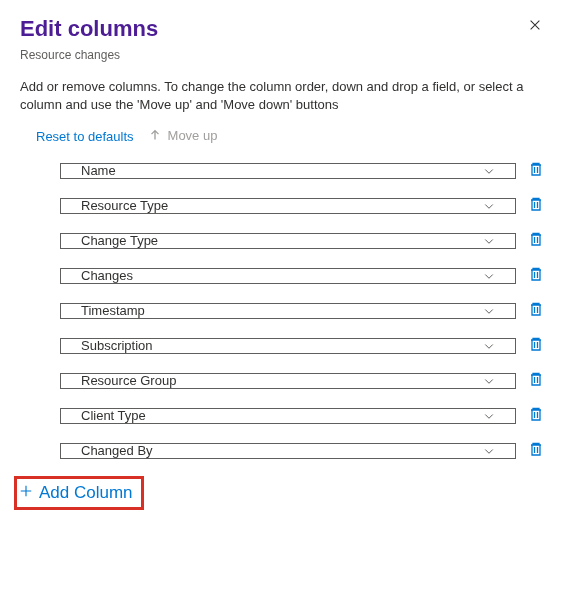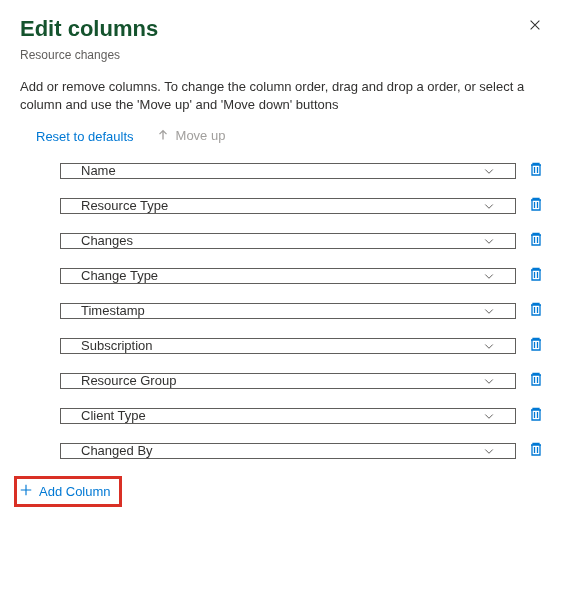--- a/index.html
+++ b/index.html
@@ -16,21 +16,21 @@
       font-size: 13px;
     }
     .header-row {
       display: flex;
       justify-content: space-between;
       align-items: flex-start;
     }
     h1 {
       font-size: 22px;
       font-weight: 600;
-      color: #14532d;
+      color: #4c1d95;
     }
     .subtitle {
       font-size: 12px;
       color: #605e5c;
       margin-top: 6px;
       margin-bottom: 16px;
     }
     .close-btn {
       background: none;
       border: none;
@@ -42,21 +42,21 @@
     }
     .description {
       font-size: 13px;
       color: #323130;
       line-height: 1.4;
       margin-bottom: 12px;
     }
     .actions-row {
       display: flex;
       align-items: center;
-      gap: 22px;
+      gap: 14px;
       padding: 2px 0 14px 16px;
       font-size: 13px;
     }
     .reset-link {
       color: #0078d4;
       cursor: pointer;
     }
     .move-btn {
       display: inline-flex;
       align-items: flex-start;
@@ -125,21 +125,21 @@
       border: 3px solid #d93025;
       padding: 4px 8px 4px 2px;
       margin-top: 2px;
       margin-left: -6px;
     }
     .add-column {
       display: inline-flex;
       align-items: center;
       gap: 6px;
       color: #0078d4;
-      font-size: 13px;
+      font-size: 17px;
       cursor: pointer;
     }
     .add-column svg {
       width: 14px;
       height: 14px;
       stroke: #0078d4;
       fill: none;
       stroke-width: 1.3;
     }
   </style>
@@ -155,21 +155,21 @@
   </div>
   <button class="close-btn">
     <span>
       <svg viewBox="0 0 16 16" width="14" height="14">
           <path d="M3 3 L13 13 M13 3 L3 13" stroke="#323130" stroke-width="1.2" fill="none"></path>
         </svg>
     </span>
   </button>
 </div>
 
-<p class="description">Add or remove columns. To change the column order, drag and drop a order, or select a column and use the 'Move up' and 'Move down' buttons</p>
+<p class="description">Add or remove columns. To change the column order, down and drop a field, or select a column and use the 'Move up' and 'Move down' buttons</p>
 
 <div class="actions-row">
   <span class="reset-link">Reset to defaults</span>
   <span class="move-btn">
     <span>
       <svg viewBox="0 0 16 16">
           <path d="M8 13 V3 M4 7 L8 3 L12 7"></path>
         </svg>
     </span>
     <span>Move up</span>
@@ -198,34 +198,34 @@
           </svg></span>
       </div>
       <button class="delete-btn">
         <span><svg viewBox="0 0 16 16">
             <path d="M3 4 H13 M5 4 V2.5 H11 V4 M4 4 V14 H12 V4 M6.5 6 V12 M9.5 6 V12"></path>
           </svg></span>
       </button>
     </div>
     <div class="column-row">
       <div class="dropdown">
+        <span>Change Type</span>
+        <span class="chevron"><svg viewBox="0 0 16 16">
+            <path d="M3 6 L8 11 L13 6"></path>
+          </svg></span>
+      </div>
+      <button class="delete-btn">
+        <span><svg viewBox="0 0 16 16">
+            <path d="M3 4 H13 M5 4 V2.5 H11 V4 M4 4 V14 H12 V4 M6.5 6 V12 M9.5 6 V12"></path>
+          </svg></span>
+      </button>
+    </div>
+    <div class="column-row">
+      <div class="dropdown">
         <span>Changes</span>
-        <span class="chevron"><svg viewBox="0 0 16 16">
-            <path d="M3 6 L8 11 L13 6"></path>
-          </svg></span>
-      </div>
-      <button class="delete-btn">
-        <span><svg viewBox="0 0 16 16">
-            <path d="M3 4 H13 M5 4 V2.5 H11 V4 M4 4 V14 H12 V4 M6.5 6 V12 M9.5 6 V12"></path>
-          </svg></span>
-      </button>
-    </div>
-    <div class="column-row">
-      <div class="dropdown">
-        <span>Change Type</span>
         <span class="chevron"><svg viewBox="0 0 16 16">
             <path d="M3 6 L8 11 L13 6"></path>
           </svg></span>
       </div>
       <button class="delete-btn">
         <span><svg viewBox="0 0 16 16">
             <path d="M3 4 H13 M5 4 V2.5 H11 V4 M4 4 V14 H12 V4 M6.5 6 V12 M9.5 6 V12"></path>
           </svg></span>
       </button>
     </div>

